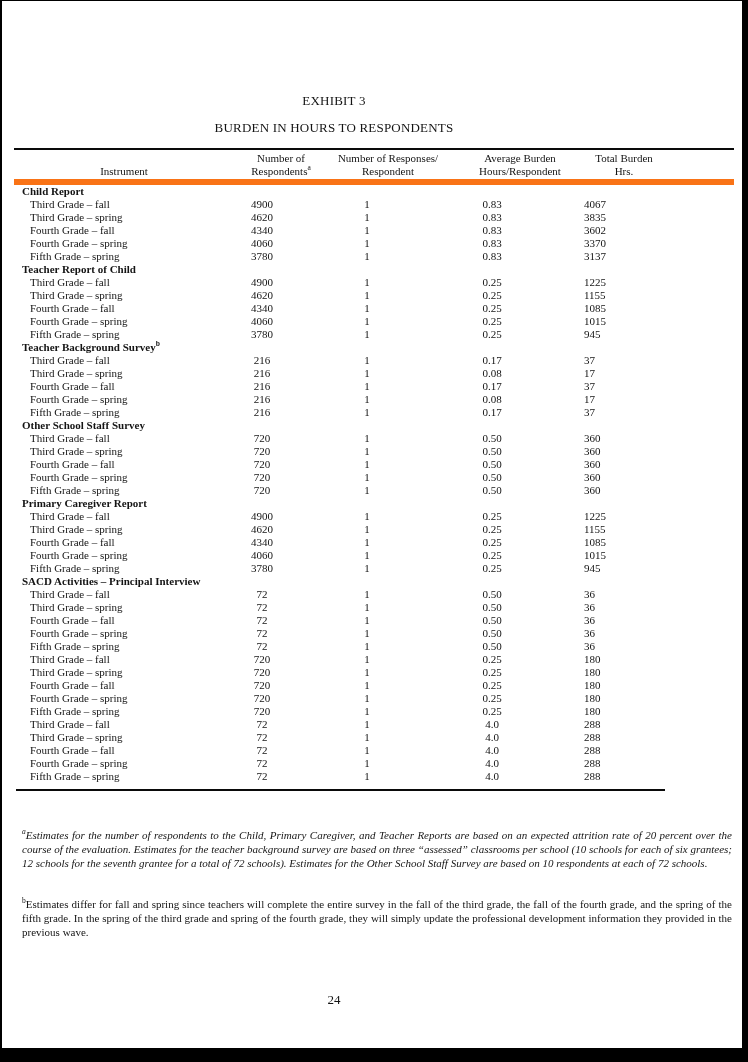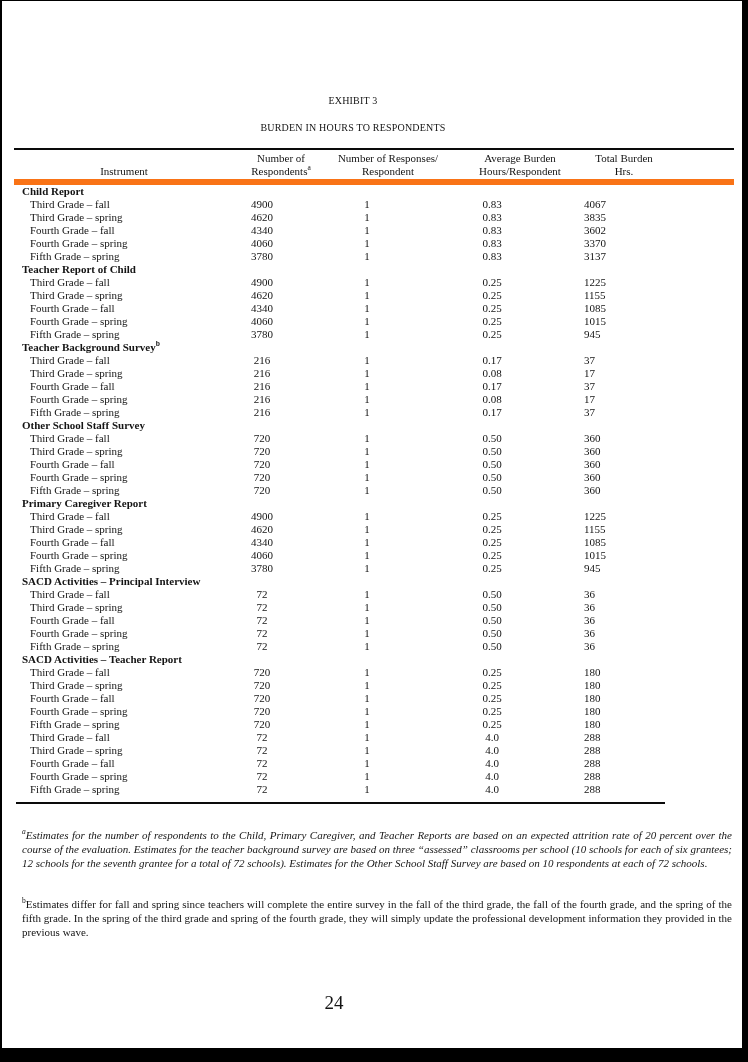--- a/index.html
+++ b/index.html
@@ -12,24 +12,23 @@
   }
   .page {
     position:absolute; left:2px; top:1px;
     width:740px; height:1047px;
     background:#ffffff;
     color:#141414;
   }
   .doc-title {
     position:absolute; left:0; width:664px;
     text-align:center;
-    font-size:10px; line-height:12px;
+    font-size:13px; line-height:12px;
     letter-spacing:0.2px;
     color:#141414;
-    padding-left:19px;
   }
   .doc-title.exhibit { top:94px; }
   .doc-title.subtitle { top:121px; }
 
   .tablewrap { position:absolute; left:12px; top:147px; width:720px; }
   table.burden {
     width:720px; table-layout:fixed; border-collapse:collapse;
     border-top:2px solid #0a0a0a;
     font-size:11px; color:#141414;
   }
@@ -69,21 +68,21 @@
   .footnote {
     position:absolute; left:20px; width:710px;
     font-size:11px; line-height:13.9px;
     text-align:justify; color:#141414;
   }
   .footnote.fn-a { top:828px;font-style:italic; }
   .footnote.fn-b { top:897px; }
 
   .page-number {
     position:absolute; top:991px; left:0; width:664px;
-    text-align:center; font-size:19px; color:#141414;
+    text-align:center; font-size:13px; color:#141414;
   }
 </style>
 </head>
 <body>
 
 <div class="page">
 
   <div class="doc-title exhibit">EXHIBIT 3</div>
   <div class="doc-title subtitle">BURDEN IN HOURS TO RESPONDENTS</div>
 
@@ -365,27 +364,20 @@
             <td class="v4">0.50</td>
             <td class="v5">36</td>
           </tr>
           <tr class="item">
             <td class="cell-instrument">Fifth Grade – spring</td>
             <td class="v2">72</td>
             <td class="v3">1</td>
             <td class="v4">0.50</td>
             <td class="v5">36</td>
           </tr>
-          <tr class="sec">
-            <td class="cell-instrument">SACD Activities – Teacher Report</td>
-            <td class="v2"></td>
-            <td class="v3"></td>
-            <td class="v4"></td>
-            <td class="v5"></td>
-          </tr>
           <tr class="item">
             <td class="cell-instrument">Third Grade – fall</td>
             <td class="v2">720</td>
             <td class="v3">1</td>
             <td class="v4">0.25</td>
             <td class="v5">180</td>
           </tr>
           <tr class="item">
             <td class="cell-instrument">Third Grade – spring</td>
             <td class="v2">720</td>

